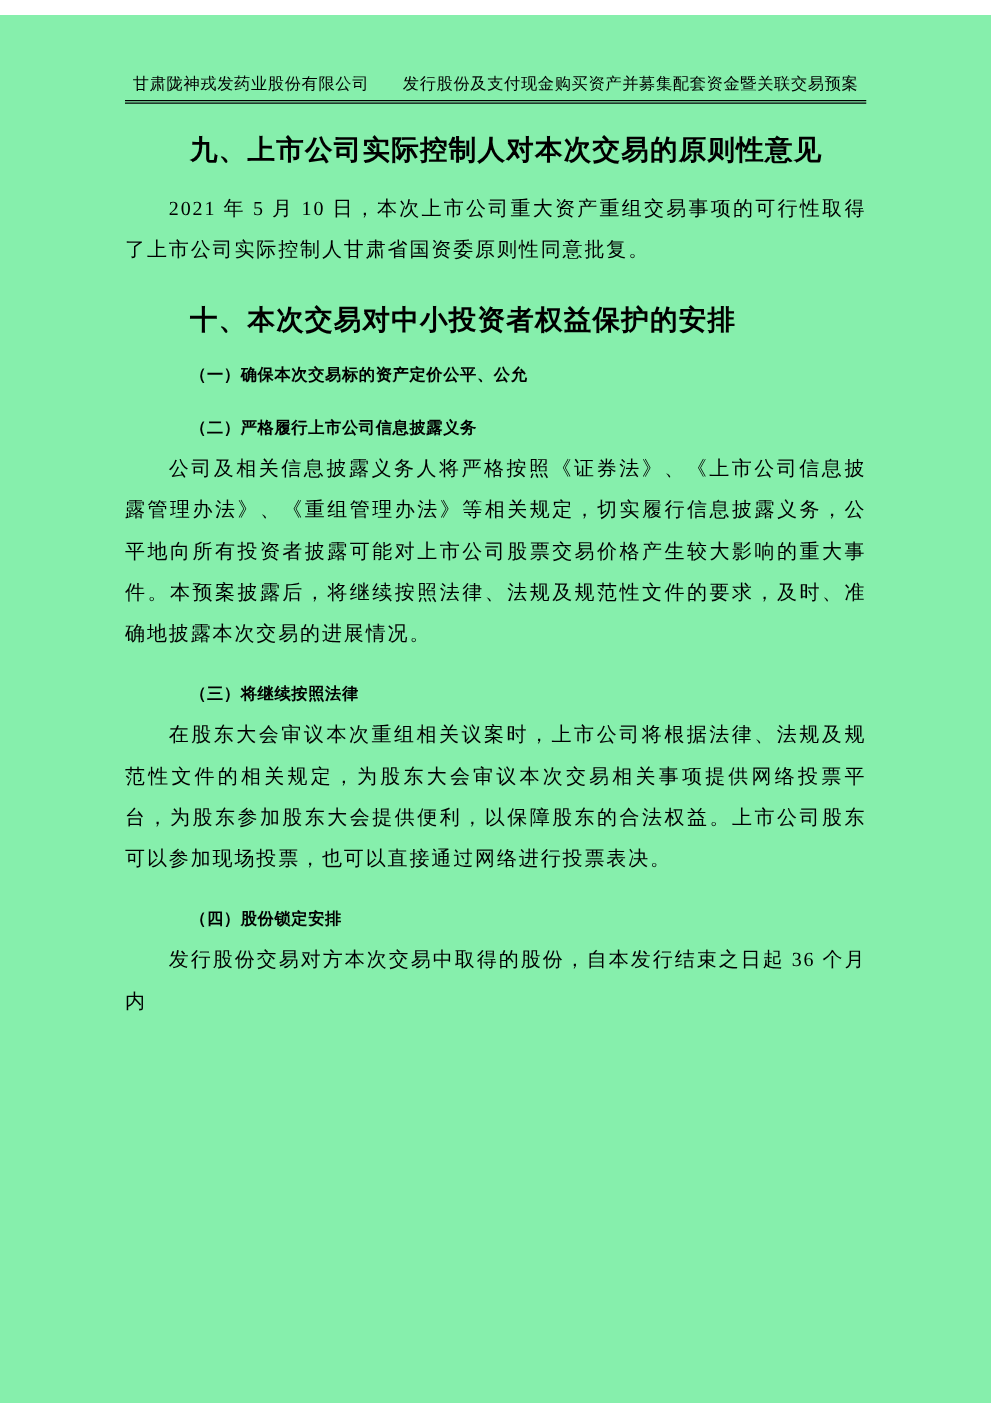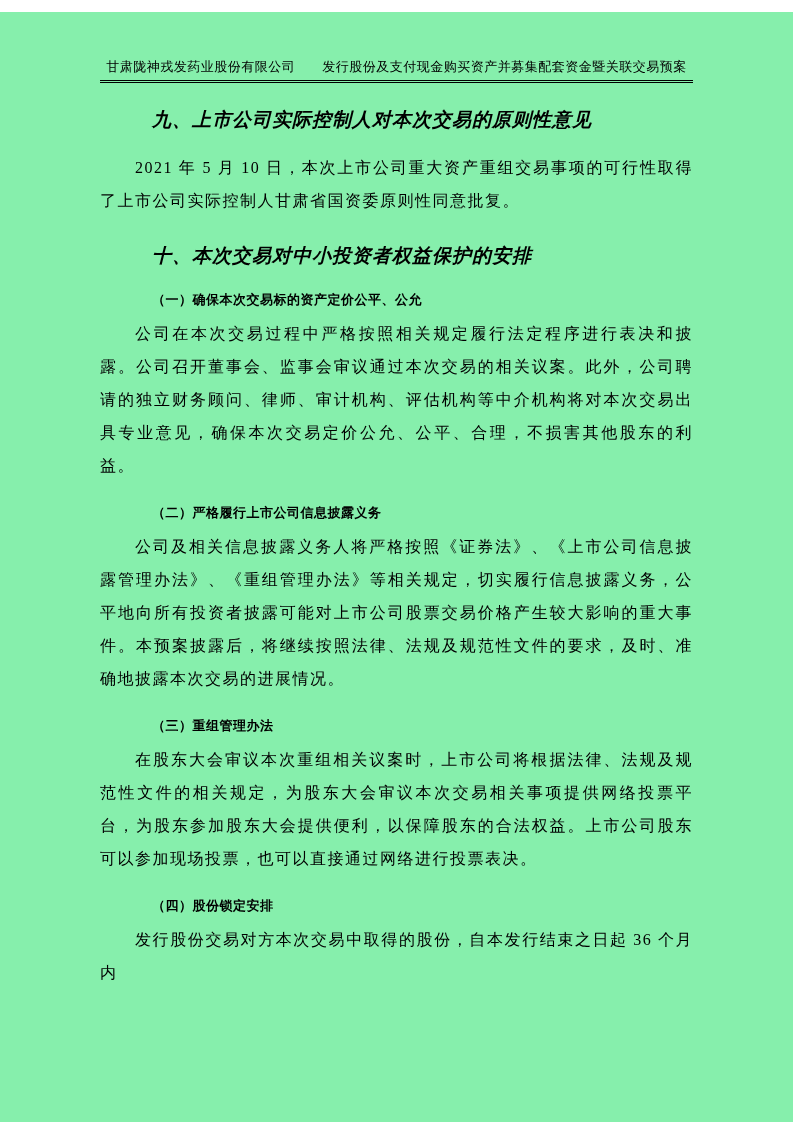--- a/index.html
+++ b/index.html
@@ -33,27 +33,26 @@
     content: "";
     position: absolute;
     left: 0;
     right: 0;
     bottom: -3px;
     height: 1px;
     background: #000;
   }
   .sec-title {
     font-family: "Liberation Sans", "DejaVu Sans", sans-serif;
-    font-size: 19px;
+    font-size: 22px;
     font-weight: bold;
     line-height: 26px;
     letter-spacing: 1px;
     margin: 26px 0 18px 0;
     padding-left: 52px;
-    font-style: italic;
   }
   .sub-title {
     font-family: "Liberation Sans", "DejaVu Sans", sans-serif;
     font-size: 13px;
     font-weight: bold;
     line-height: 22px;
     letter-spacing: 0.5px;
     margin: 20px 0 6px 0;
     padding-left: 52px;
   }
@@ -79,28 +78,27 @@
   </div>
 
   <h1 class="sec-title">九、上市公司实际控制人对本次交易的原则性意见</h1>
 
   <p class="para">2021 年 5 月 10 日，本次上市公司重大资产重组交易事项的可行性取得了上市公司实际控制人甘肃省国资委原则性同意批复。</p>
 
   <h1 class="sec-title">十、本次交易对中小投资者权益保护的安排</h1>
 
   <h2 class="sub-title">（一）确保本次交易标的资产定价公平、公允</h2>
 
-  <p class="para">公司在本次交易过程中严格按照相关规定履行法定程序进行表决和披露。公司召开董事会、监事会审议通过本次交易的相关议案。此外，公司聘请的独立财务顾问、律师、审计机构、评估机构等中介机构将对本次交易出具专业意见，确保本次交易定价公允、公平、合理，不损害其他股东的利益。</p>
 
 
   <h2 class="sub-title">（二）严格履行上市公司信息披露义务</h2>
 
   <p class="para">公司及相关信息披露义务人将严格按照《证券法》、《上市公司信息披露管理办法》、《重组管理办法》等相关规定，切实履行信息披露义务，公平地向所有投资者披露可能对上市公司股票交易价格产生较大影响的重大事件。本预案披露后，将继续按照法律、法规及规范性文件的要求，及时、准确地披露本次交易的进展情况。</p>
 
-  <h2 class="sub-title">（三）重组管理办法</h2>
+  <h2 class="sub-title">（三）将继续按照法律</h2>
 
   <p class="para">在股东大会审议本次重组相关议案时，上市公司将根据法律、法规及规范性文件的相关规定，为股东大会审议本次交易相关事项提供网络投票平台，为股东参加股东大会提供便利，以保障股东的合法权益。上市公司股东可以参加现场投票，也可以直接通过网络进行投票表决。</p>
 
   <h2 class="sub-title">（四）股份锁定安排</h2>
 
   <p class="para">发行股份交易对方本次交易中取得的股份，自本发行结束之日起 36 个月内</p>
 
 </div>
 
 </body></html>

